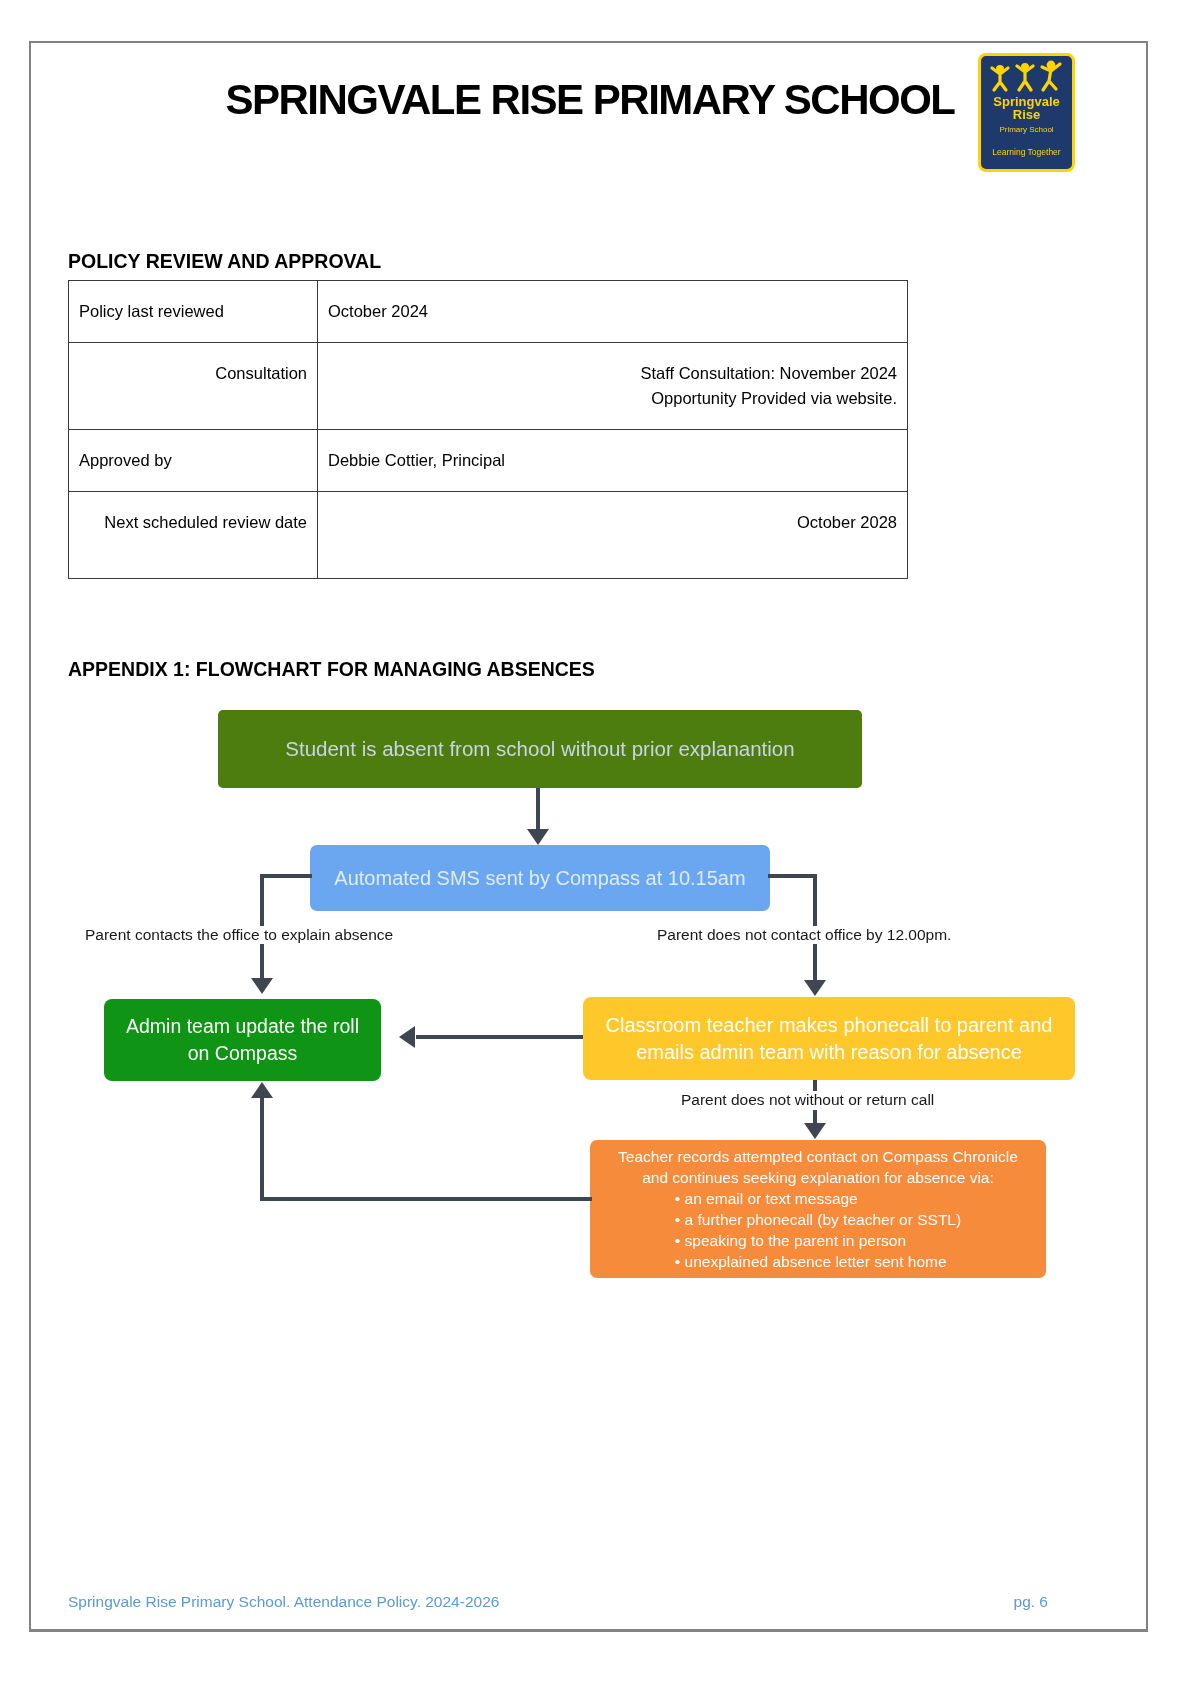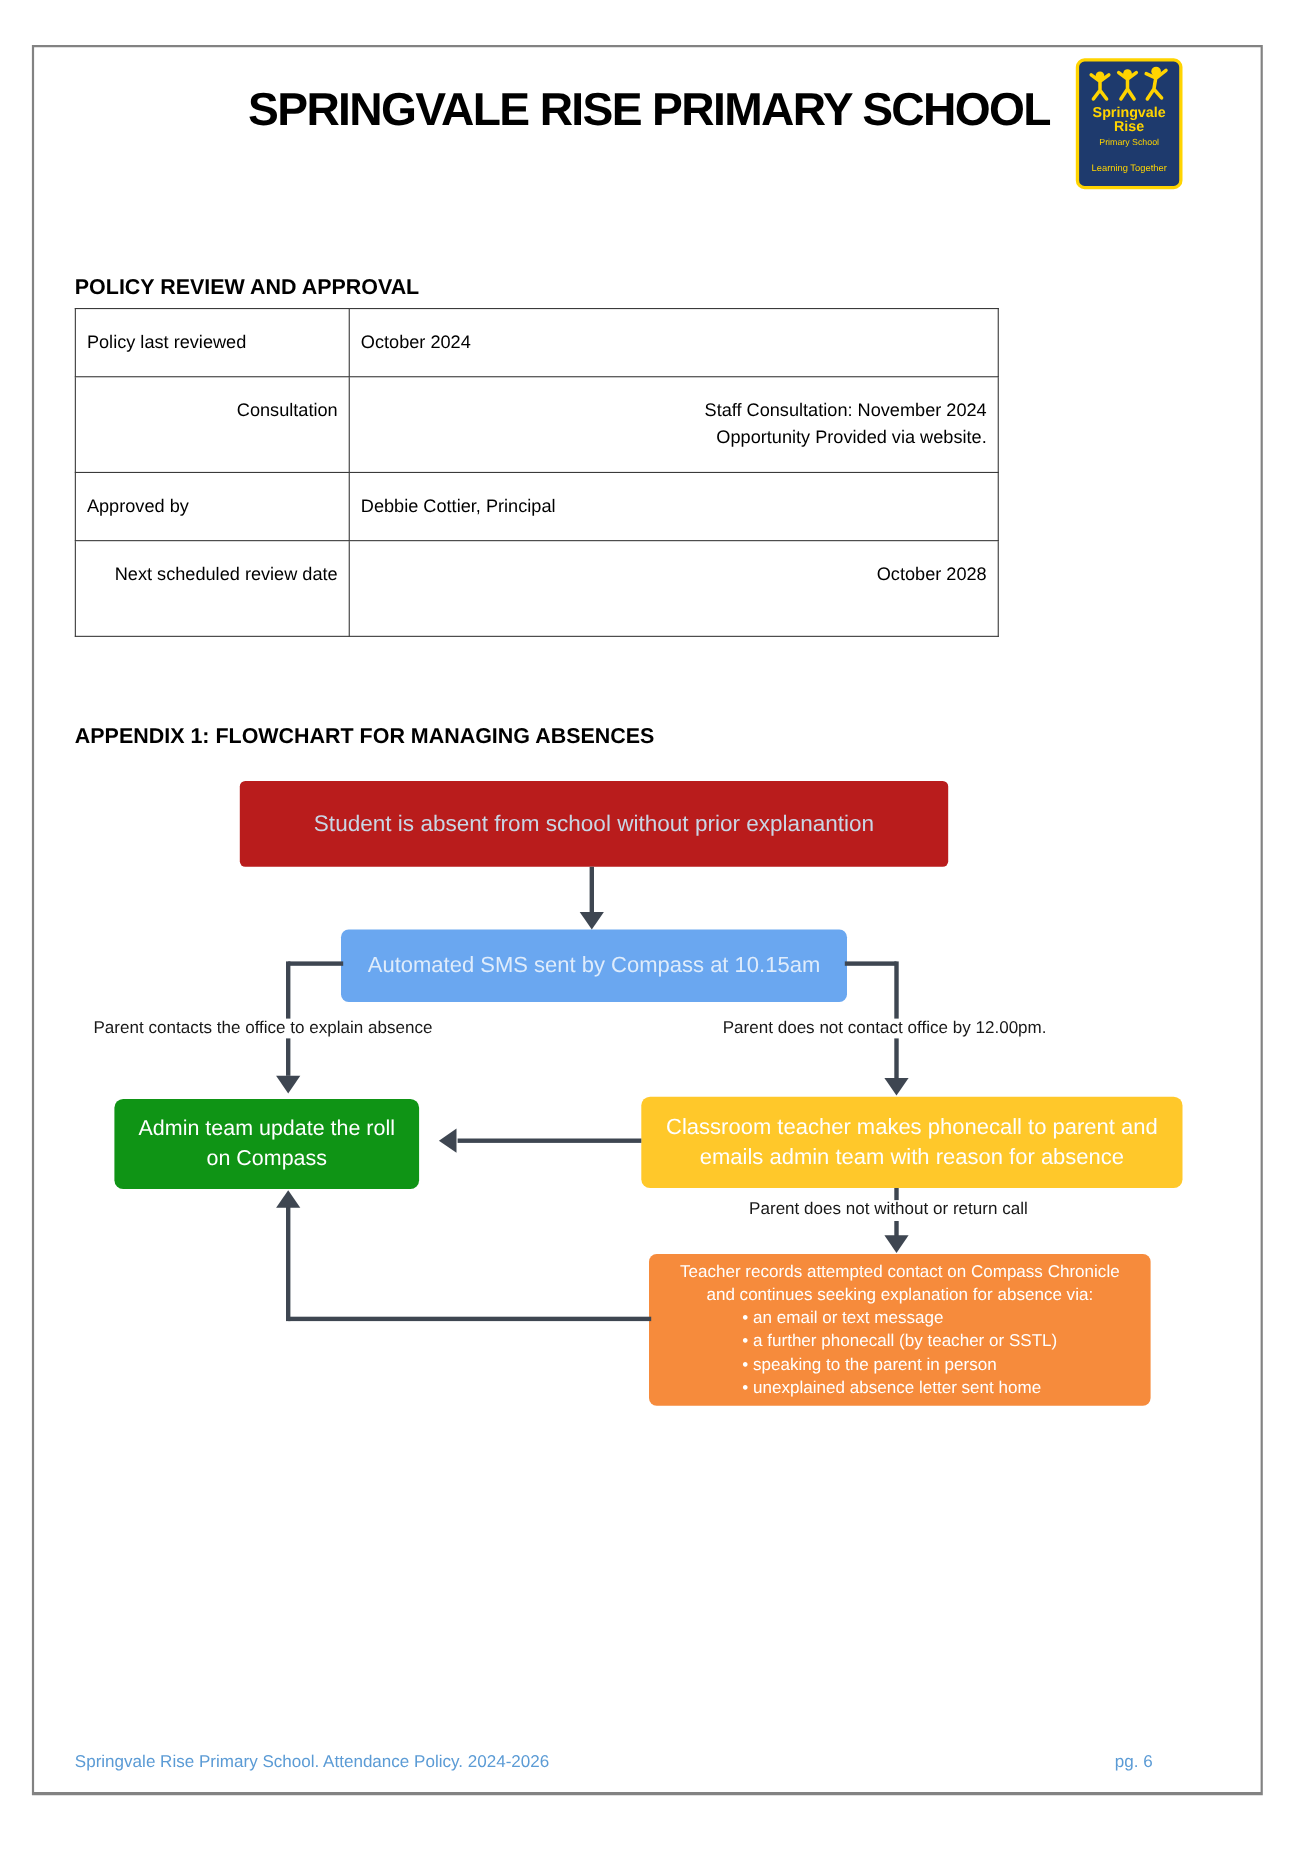--- a/index.html
+++ b/index.html
@@ -25,21 +25,21 @@
   table.review{position:absolute;left:68px;top:280px;width:840px;border-collapse:collapse;
     font-size:16.5px;}
   table.review td{border:1.6px solid #3a3a3a;padding:18px 10px;vertical-align:top;line-height:25px;}
   table.review td.lbl{width:228px;}
   td.val{white-space:pre-line;}
   tr.tall td{height:50px;text-align:right;}
 
   
   .box{position:absolute;box-sizing:border-box;display:flex;align-items:center;justify-content:center;
     text-align:center;color:#fff;}
-  .box-start{left:218px;top:710px;width:644px;height:78px;background:#b91c1c;border-radius:5px;
+  .box-start{left:218px;top:710px;width:644px;height:78px;background:#4d7c0f;border-radius:5px;
     font-size:20.5px;color:#C9D5E4;}
   .box-sms{left:310px;top:845px;width:460px;height:66px;background:#6AA7F0;border-radius:7px;
     font-size:20px;color:#DFECFB;}
   .box-admin{left:104px;top:999px;width:277px;height:82px;background:#0F9415;border-radius:8px;
     font-size:19.5px;padding:0 12px;line-height:27px;}
   .box-teacher{left:583px;top:997px;width:492px;height:83px;background:#FFC82A;border-radius:8px;
     font-size:20px;padding:16px 10px;line-height:27px;}
   .box-records{left:590px;top:1140px;width:456px;height:138px;background:#F68B3C;border-radius:7px;
     flex-direction:column;font-size:15.5px;line-height:21px;padding:4px 8px;}
   .box-records .rec-head{white-space:pre-line;}

